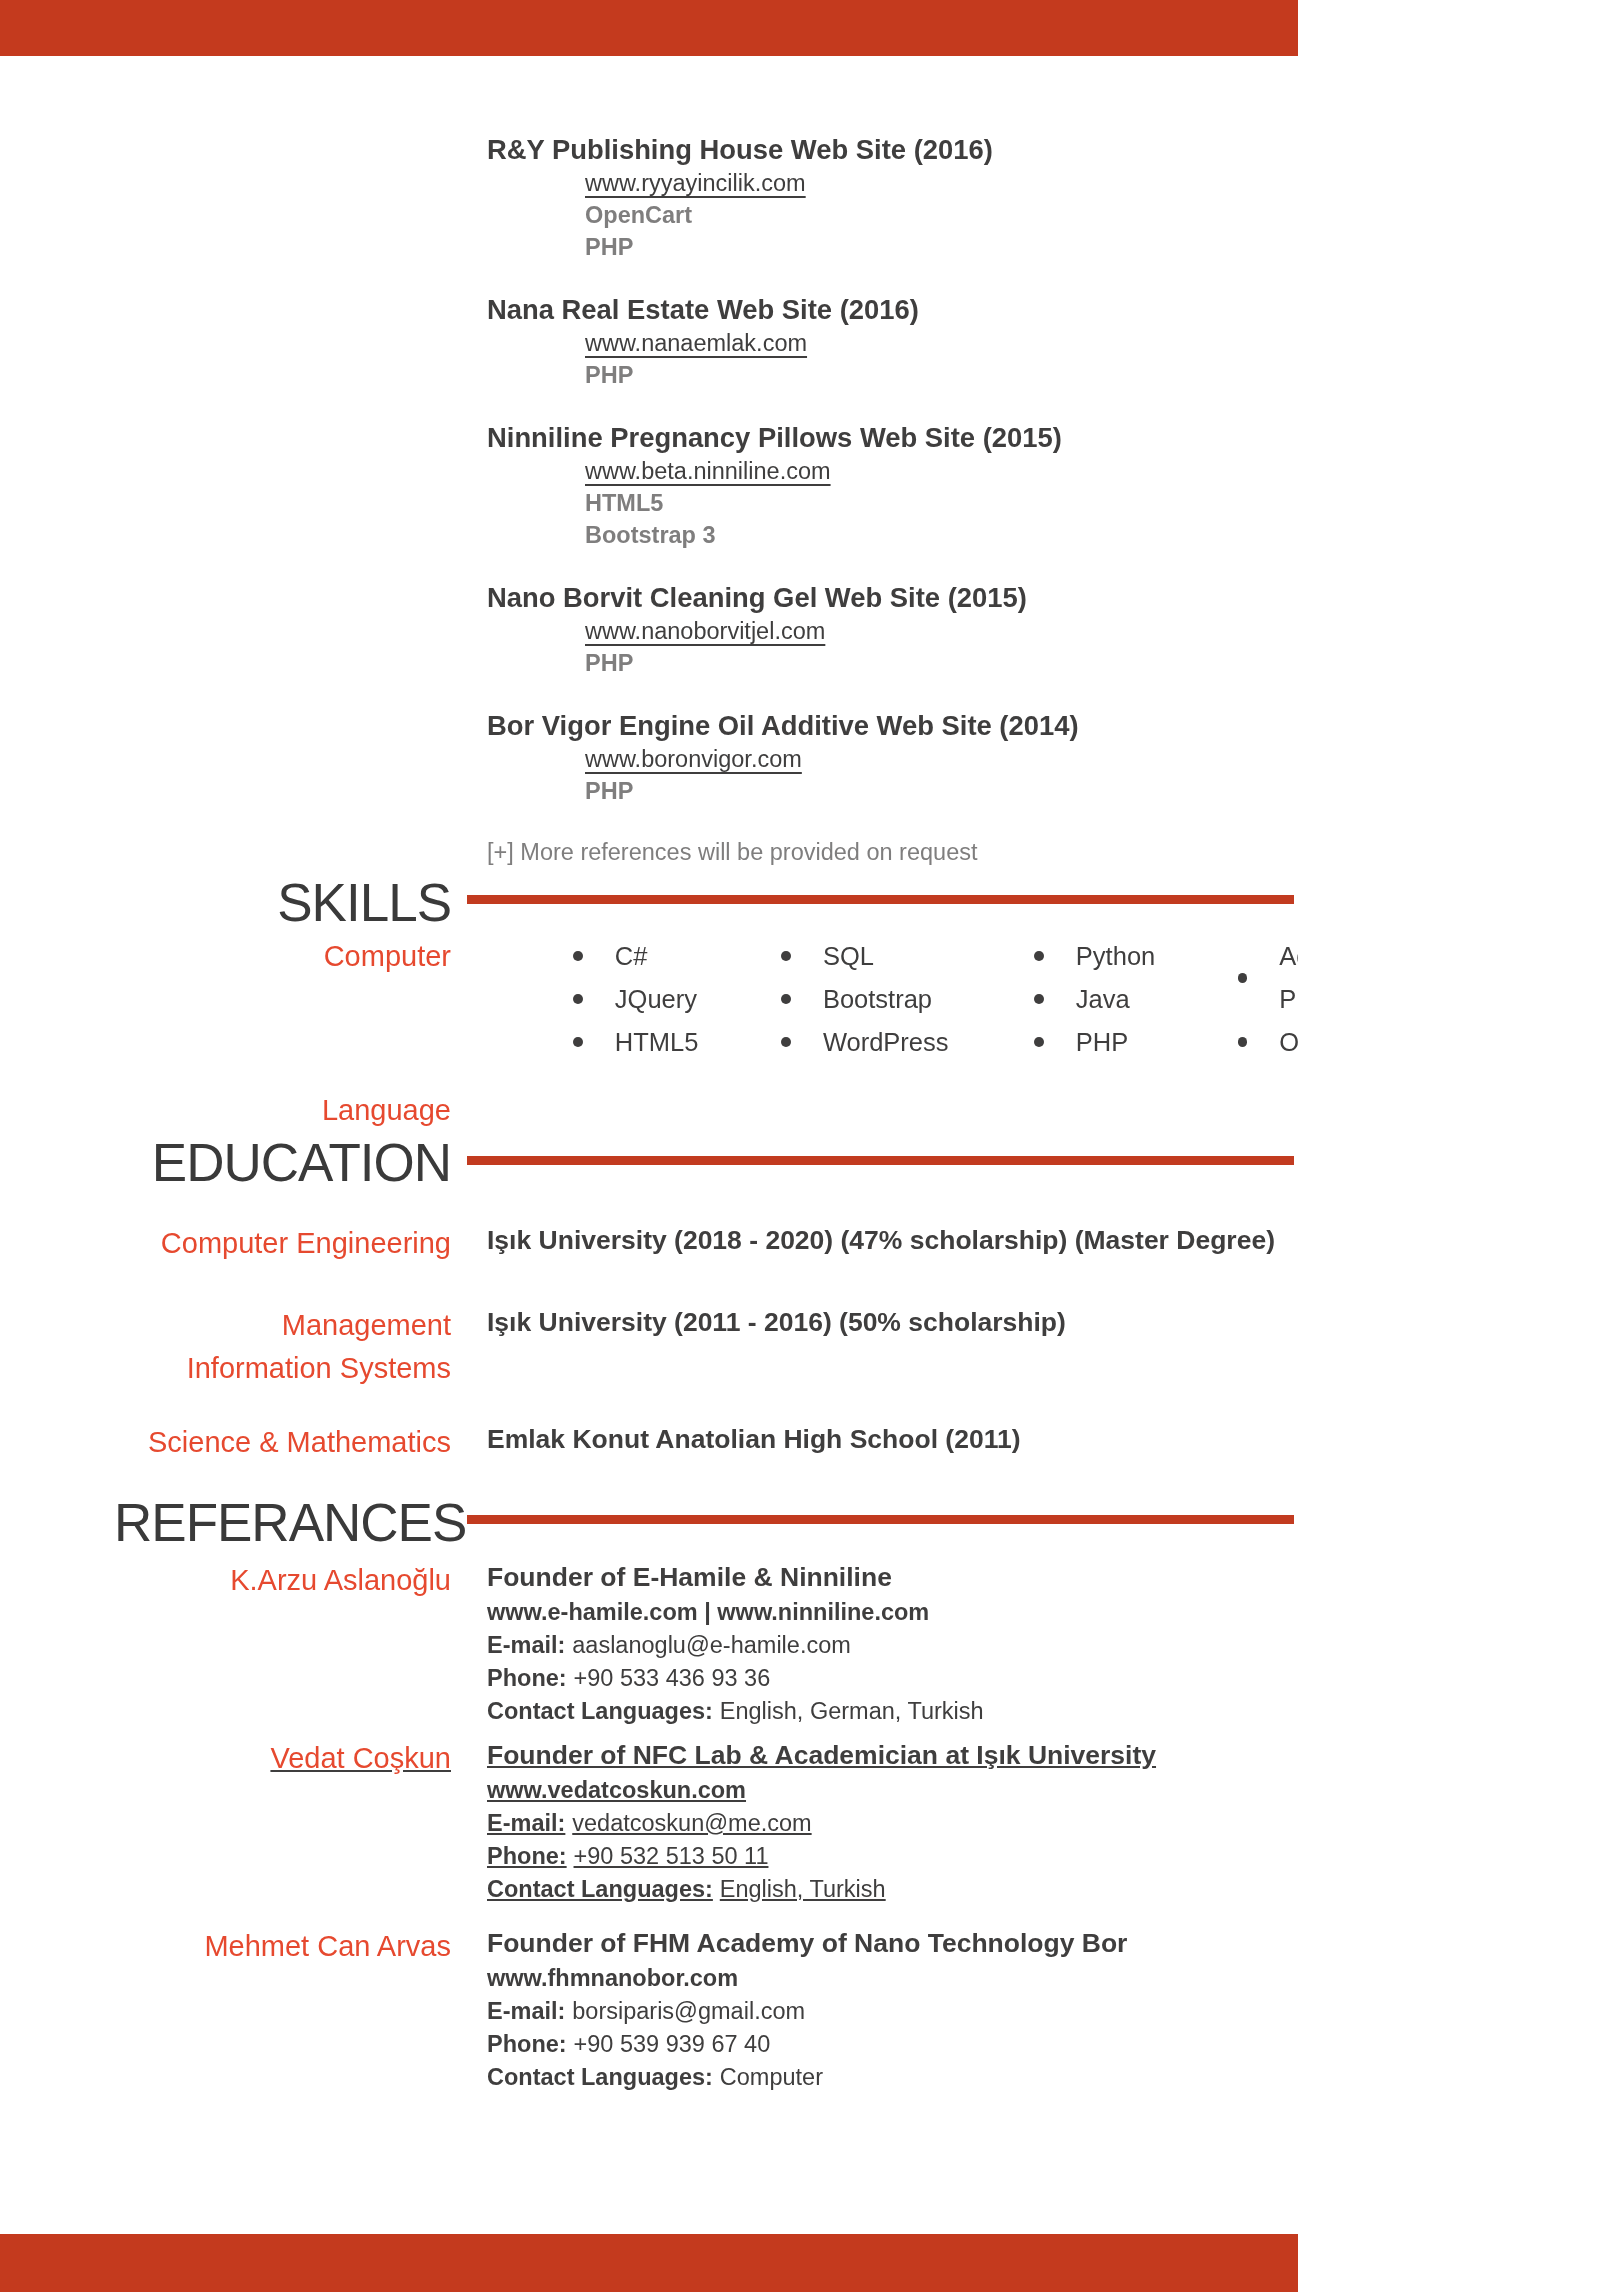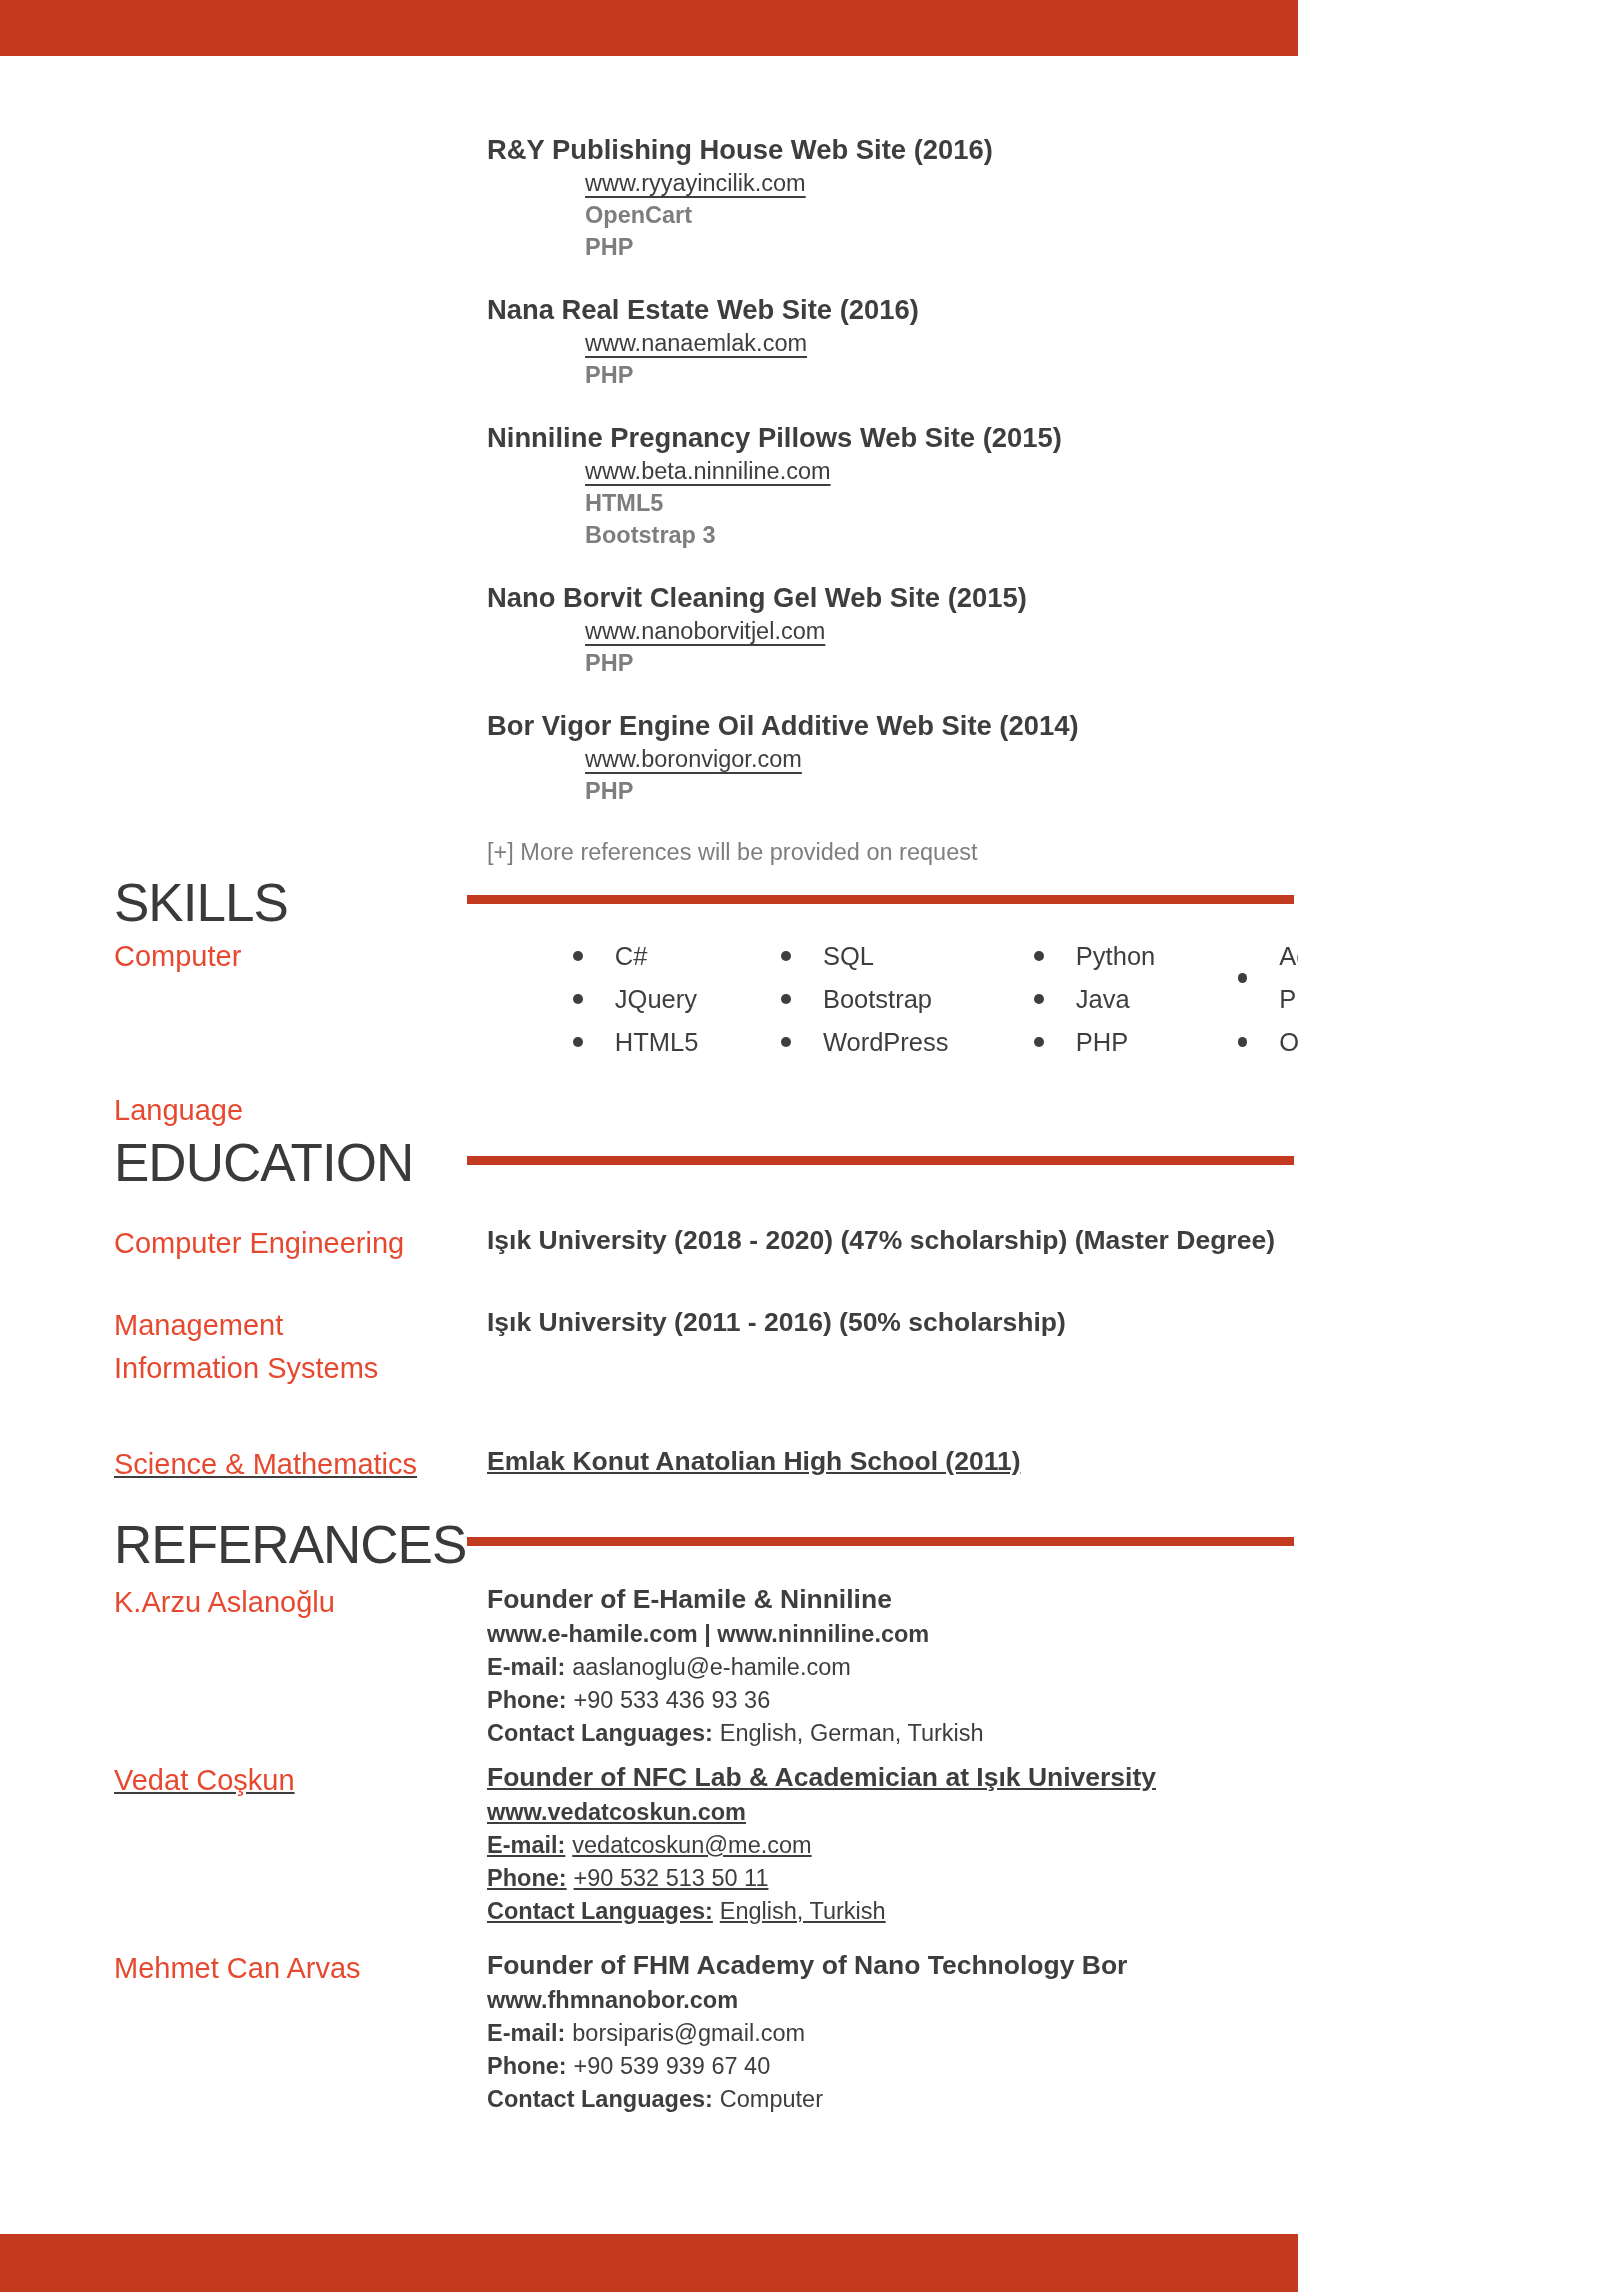--- a/index.html
+++ b/index.html
@@ -4,21 +4,21 @@
 <style>
   html,body{margin:0;padding:0;background:#ffffff;}
   .page{position:relative;width:1298px;height:2293px;background:#ffffff;overflow:hidden;
         font-family:"Liberation Sans",sans-serif;color:#3f3e3e;}
   .topbar{position:absolute;top:0;left:0;right:0;height:56px;background:#c43a1e;}
   .bottombar{position:absolute;bottom:0;left:0;right:0;height:59px;background:#c43a1e;}
   .flow{position:absolute;top:56px;left:0;right:0;}
 
   
   .row{display:grid;grid-template-columns:451px 1fr;}
-  .left{padding-left:114px;text-align:left;}
+  .left{padding-left:114px;text-align:right;}
   .content{padding-left:36px;}
 
   
   .projects{margin-top:76px;padding-left:487px;}
   .project{margin-bottom:29px;}
   .project-title{margin:0;font-size:27.4px;line-height:35px;font-weight:700;color:#3f3e3e;}
   .project-sub{padding-left:98px;}
   .url{display:inline-block;font-size:23.5px;line-height:32px;color:#3f3e3e;
        text-decoration:underline;text-decoration-thickness:2px;text-underline-offset:4.9px;cursor:pointer;}
   .tech{font-size:23.5px;line-height:32px;font-weight:700;color:#7f7e7e;}
@@ -41,21 +41,21 @@
   .col-1{width:227px;}.col-2{width:276px;}.col-3{width:222px;}
   .skill-col li{font-size:25.5px;line-height:43px;display:flex;align-items:center;color:#3f3e3e;}
   .blt{width:9.8px;height:9.8px;border-radius:50%;background:#3f3e3e;margin-right:32px;flex:0 0 auto;}
   .row-language{margin-top:25.5px;}
   .lang-list{list-style:none;margin:0;padding:0 0 0 61px;}
   .lang-list li{font-size:25.5px;line-height:43px;display:flex;align-items:center;color:#3f3e3e;}
 
   
   .edu-row1{margin-top:29px;}
   .edu-row2{margin-top:39px;}
-  .edu-row3{margin-top:53px;text-decoration:underline;}
+  .edu-row3{margin-top:31px;}
   .edu-value{font-size:26.5px;line-height:37px;font-weight:700;color:#3f3e3e;}
 
   
   .ref-row1{margin-top:5.9px;}
   .ref-row2{margin-top:9px;text-decoration:underline;}
   .ref-row3{margin-top:19.6px;}
   .ref-title{font-size:26.5px;line-height:37px;font-weight:700;color:#3f3e3e;}
   .ref-web{font-size:23.5px;line-height:33px;font-weight:700;color:#3f3e3e;}
   .ref-line{font-size:23.5px;line-height:33px;color:#3f3e3e;}
   .fld{font-weight:700;margin-right:6.9px;}

